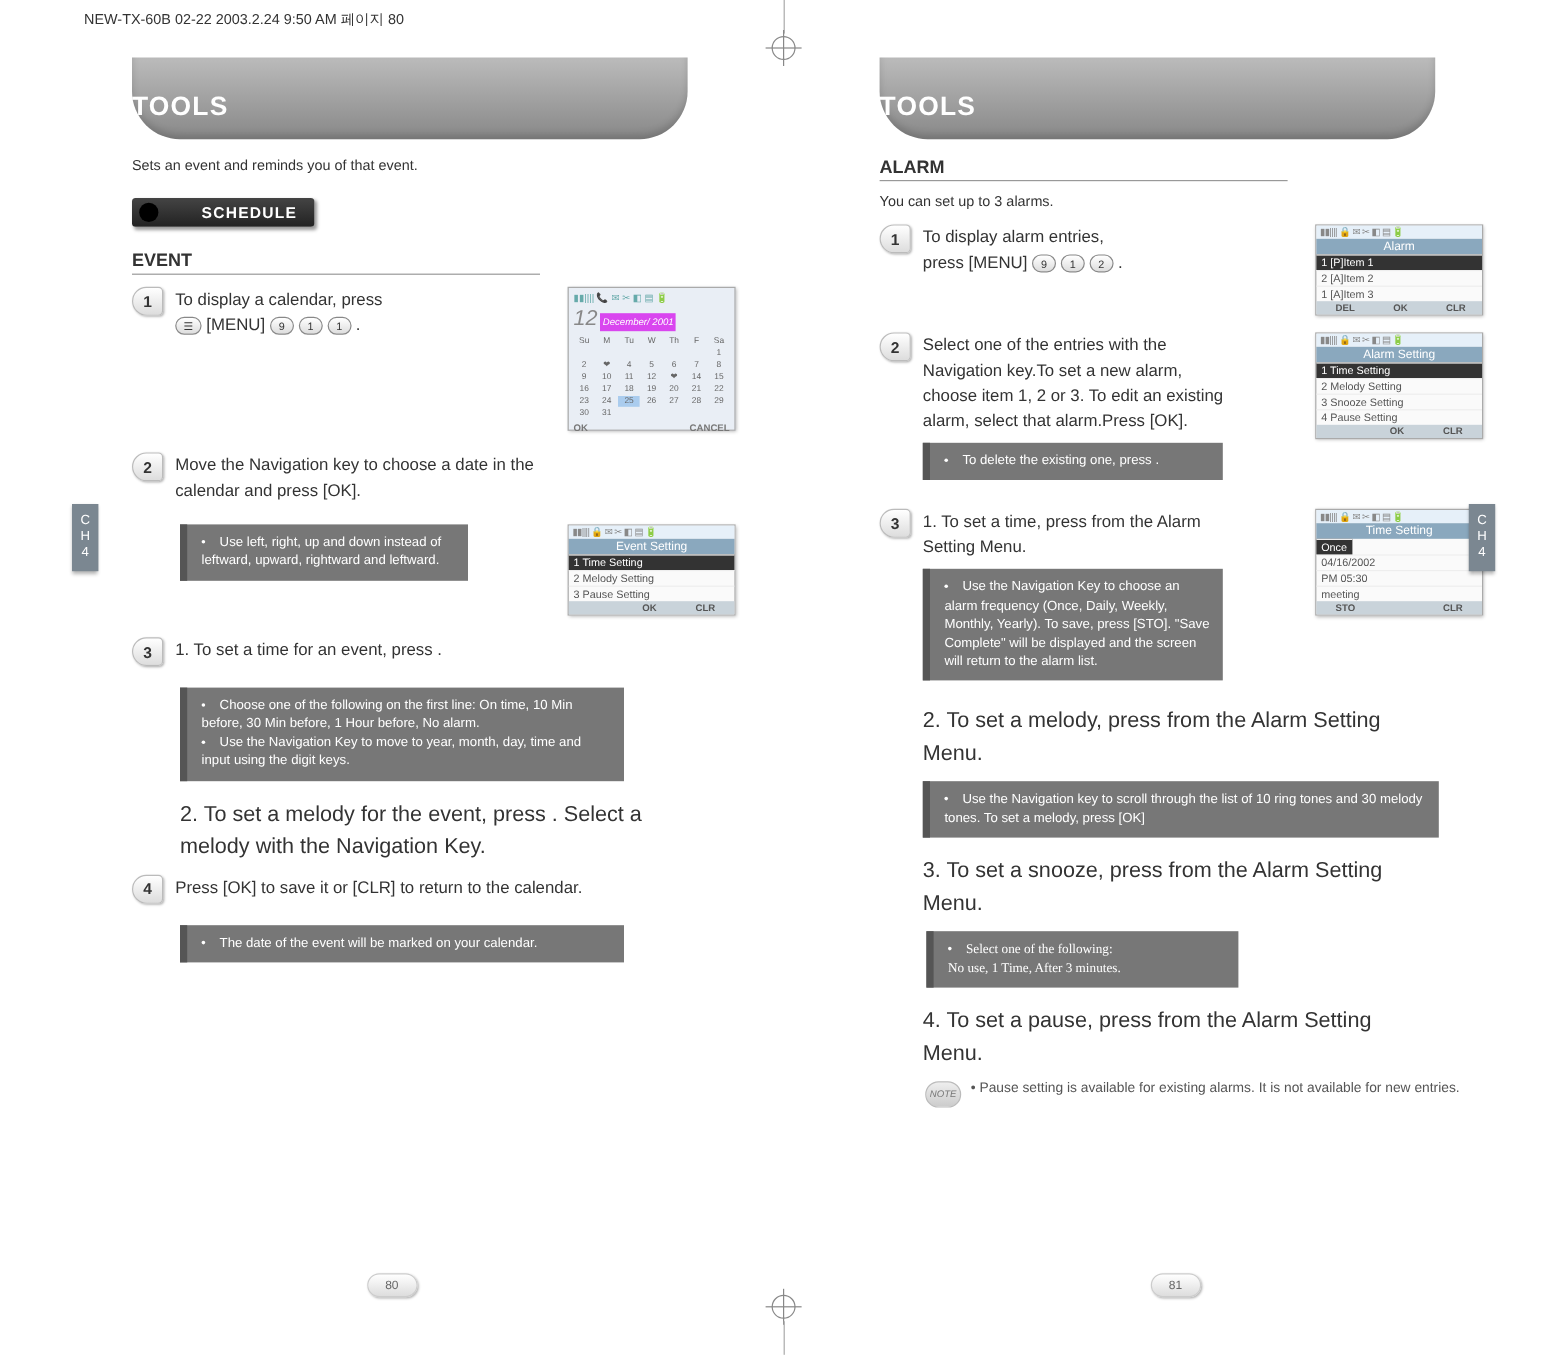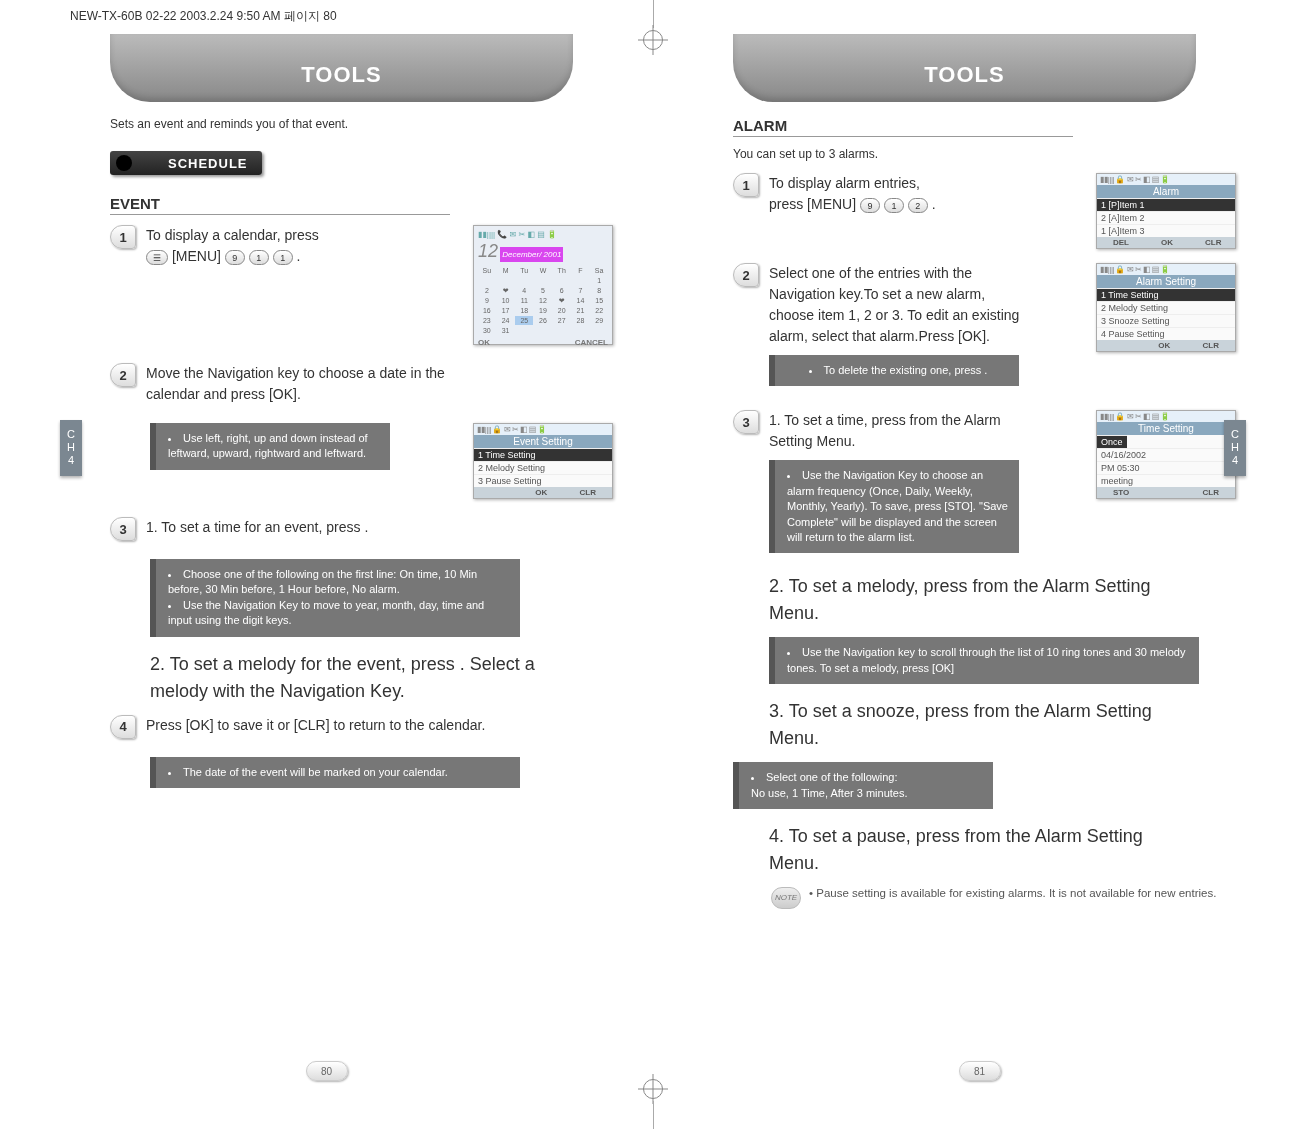--- a/index.html
+++ b/index.html
@@ -28,23 +28,23 @@
     padding: 30px 40px 30px 70px;
     position: relative;
   }
   .page-right { padding: 30px 70px 30px 40px; }
   .title-bar {
     background: linear-gradient(#bbb,#888);
     border-radius: 0 0 40px 40px;
     color: #fff;
     font-weight: bold;
     font-size: 22px;
-    text-align: center;
+    text-align: left;
     padding: 28px 0 14px;
-    margin: 4px 40px 15px 40px;
+    margin: 18px 40px 15px 40px;
     letter-spacing: 1px;
     box-shadow: inset 0 -4px 6px rgba(0,0,0,0.15);
   }
   .subtitle {
     font-size: 12px;
     margin-left: 40px;
     margin-bottom: 12px;
   }
   .section-label {
     display: inline-flex;
@@ -431,21 +431,21 @@
           </div>
       </div>
     </div>
 
     <div class="row" style="margin-left:40px; margin-top:14px;">
       <div class="flex1">
         <div class="step" style="margin:0;">
           <div class="step-num">2</div>
           <div class="step-text" style="max-width:260px;">Select one of the entries with the Navigation key.To set a new alarm, choose item 1, 2 or 3. To edit an existing alarm, select that alarm.Press        [OK].</div>
         </div>
-        <div class="tipbox" style="margin-left:36px; max-width:250px;text-align:center;">
+        <div class="tipbox" style="margin-left:36px; max-width:250px;">
           <div class="bullet">To delete the existing one, press        .</div>
         </div>
       </div>
       <div class="screen">
         <div class="sbar">▮▮|||| 🔒 ✉ ✂ ◧ ▤ 🔋</div>
         <div class="stitle">Alarm Setting</div>
         <div class="srow sel">1 Time Setting</div>
         <div class="srow">2 Melody Setting</div>
         <div class="srow">3 Snooze Setting</div>
         <div class="srow">4 Pause Setting</div>
@@ -481,21 +481,21 @@
           </div>
       </div>
     </div>
 
     <div class="subline" style="margin-left:76px;">2. To set a melody, press          from the Alarm Setting Menu.</div>
     <div class="tipbox" style="margin-left:76px; max-width:430px;">
       <div class="bullet">Use the Navigation key to scroll through the list of 10 ring tones and 30 melody tones. To set a melody, press       [OK]</div>
     </div>
 
     <div class="subline" style="margin-left:76px;">3. To set a snooze, press          from the Alarm Setting Menu.</div>
-    <div class="tipbox" style="margin-left:40px; max-width:260px;">
+    <div class="tipbox" style="margin-left:79px; max-width:260px;font-family:Liberation Serif, serif;">
       <div class="bullet">Select one of the following:</div>
       <div>No use, 1 Time, After 3 minutes.</div>
     </div>
 
     <div class="subline" style="margin-left:76px;">4. To set a pause, press           from the Alarm Setting Menu.</div>
 
     <div class="note-line">
       <div class="note-badge">NOTE</div>
       <div>• <span>Pause setting is available for existing alarms. It is not available for new entries.</span></div>
     </div>

